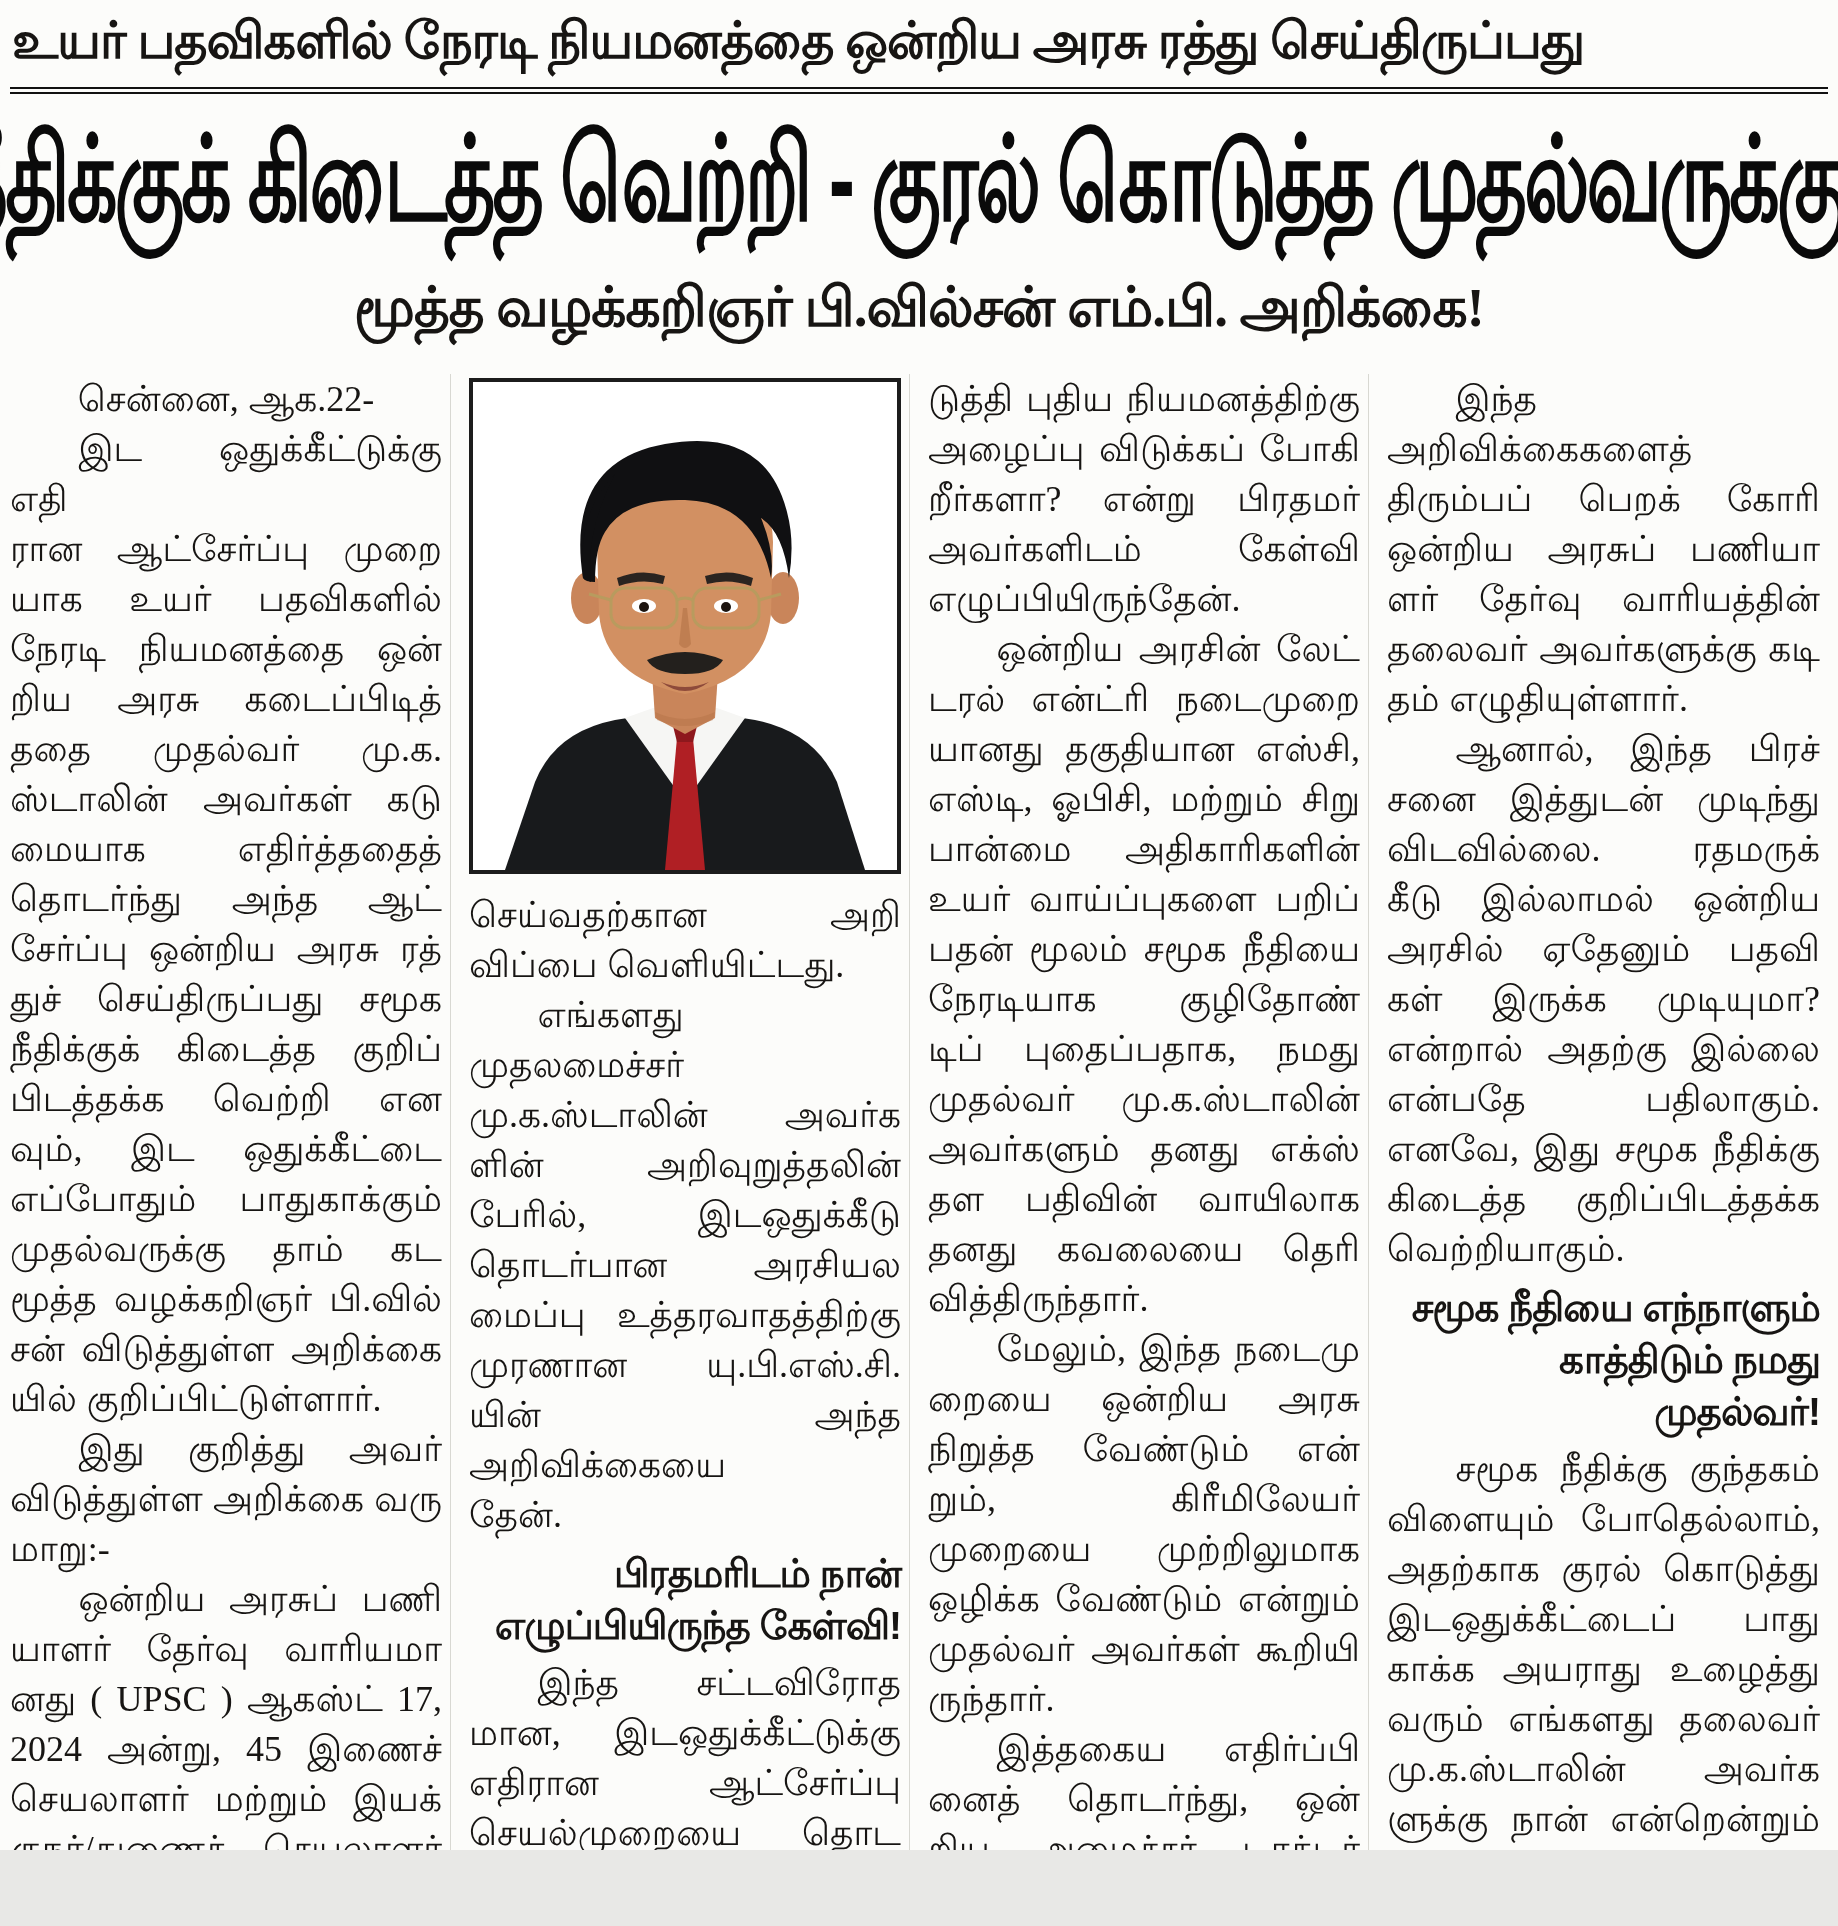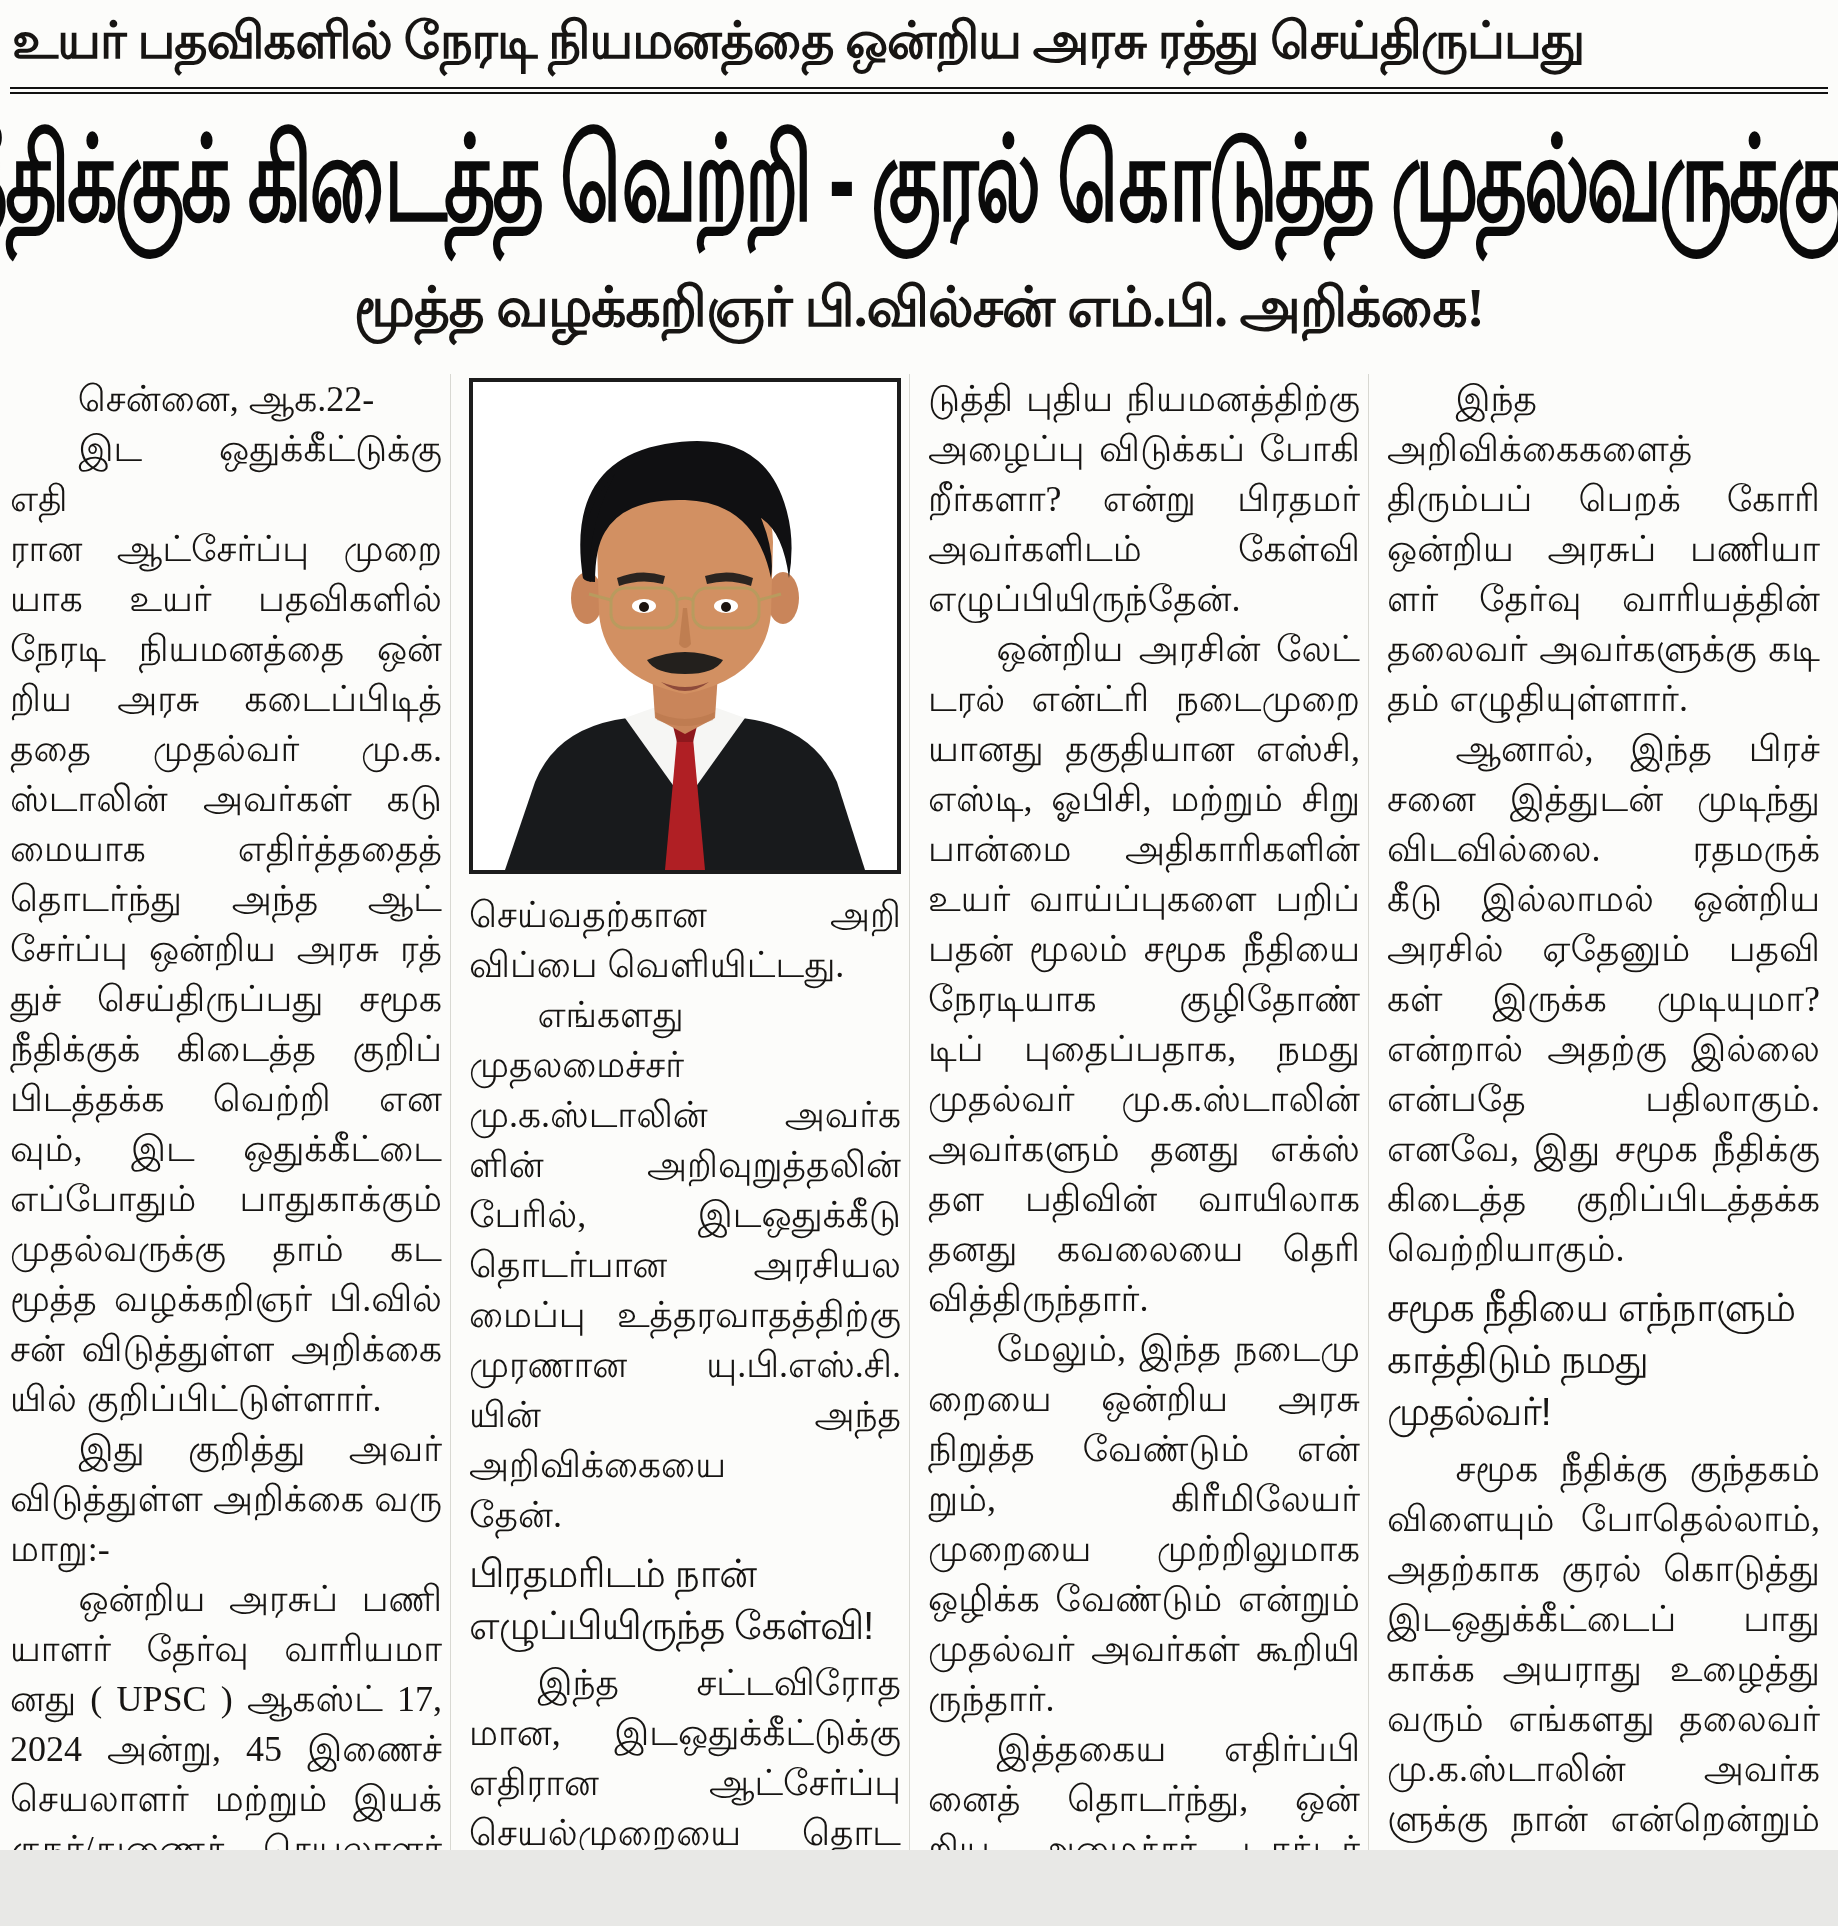--- a/index.html
+++ b/index.html
@@ -55,24 +55,24 @@
     line-height:50px;
     padding-right:8px;
   }
   .col.rule{ border-right:1px solid #d8d8d2; }
   .line{ text-align:justify; text-align-last:justify; word-spacing:1px; }
   .line.l{ text-align-last:left; }
   .line.c{ text-align:left; text-align-last:center; }
   .line.ij{ text-indent:1.9em; }
   .col-subhead{
     font-family:"Liberation Sans", sans-serif;
-    font-weight:normal;
+    font-weight:bold;
     font-size:39px;
     line-height:52px;
-    text-align:left;
+    text-align:right;
     margin:8px 0 6px 0;
     letter-spacing:-1px;
   }
   .photo-frame{
     border:4px solid #1c1c1c;
     background:#ffffff;
     margin:4px 0 16px 0;
     height:488px;
     overflow:hidden;
   }

